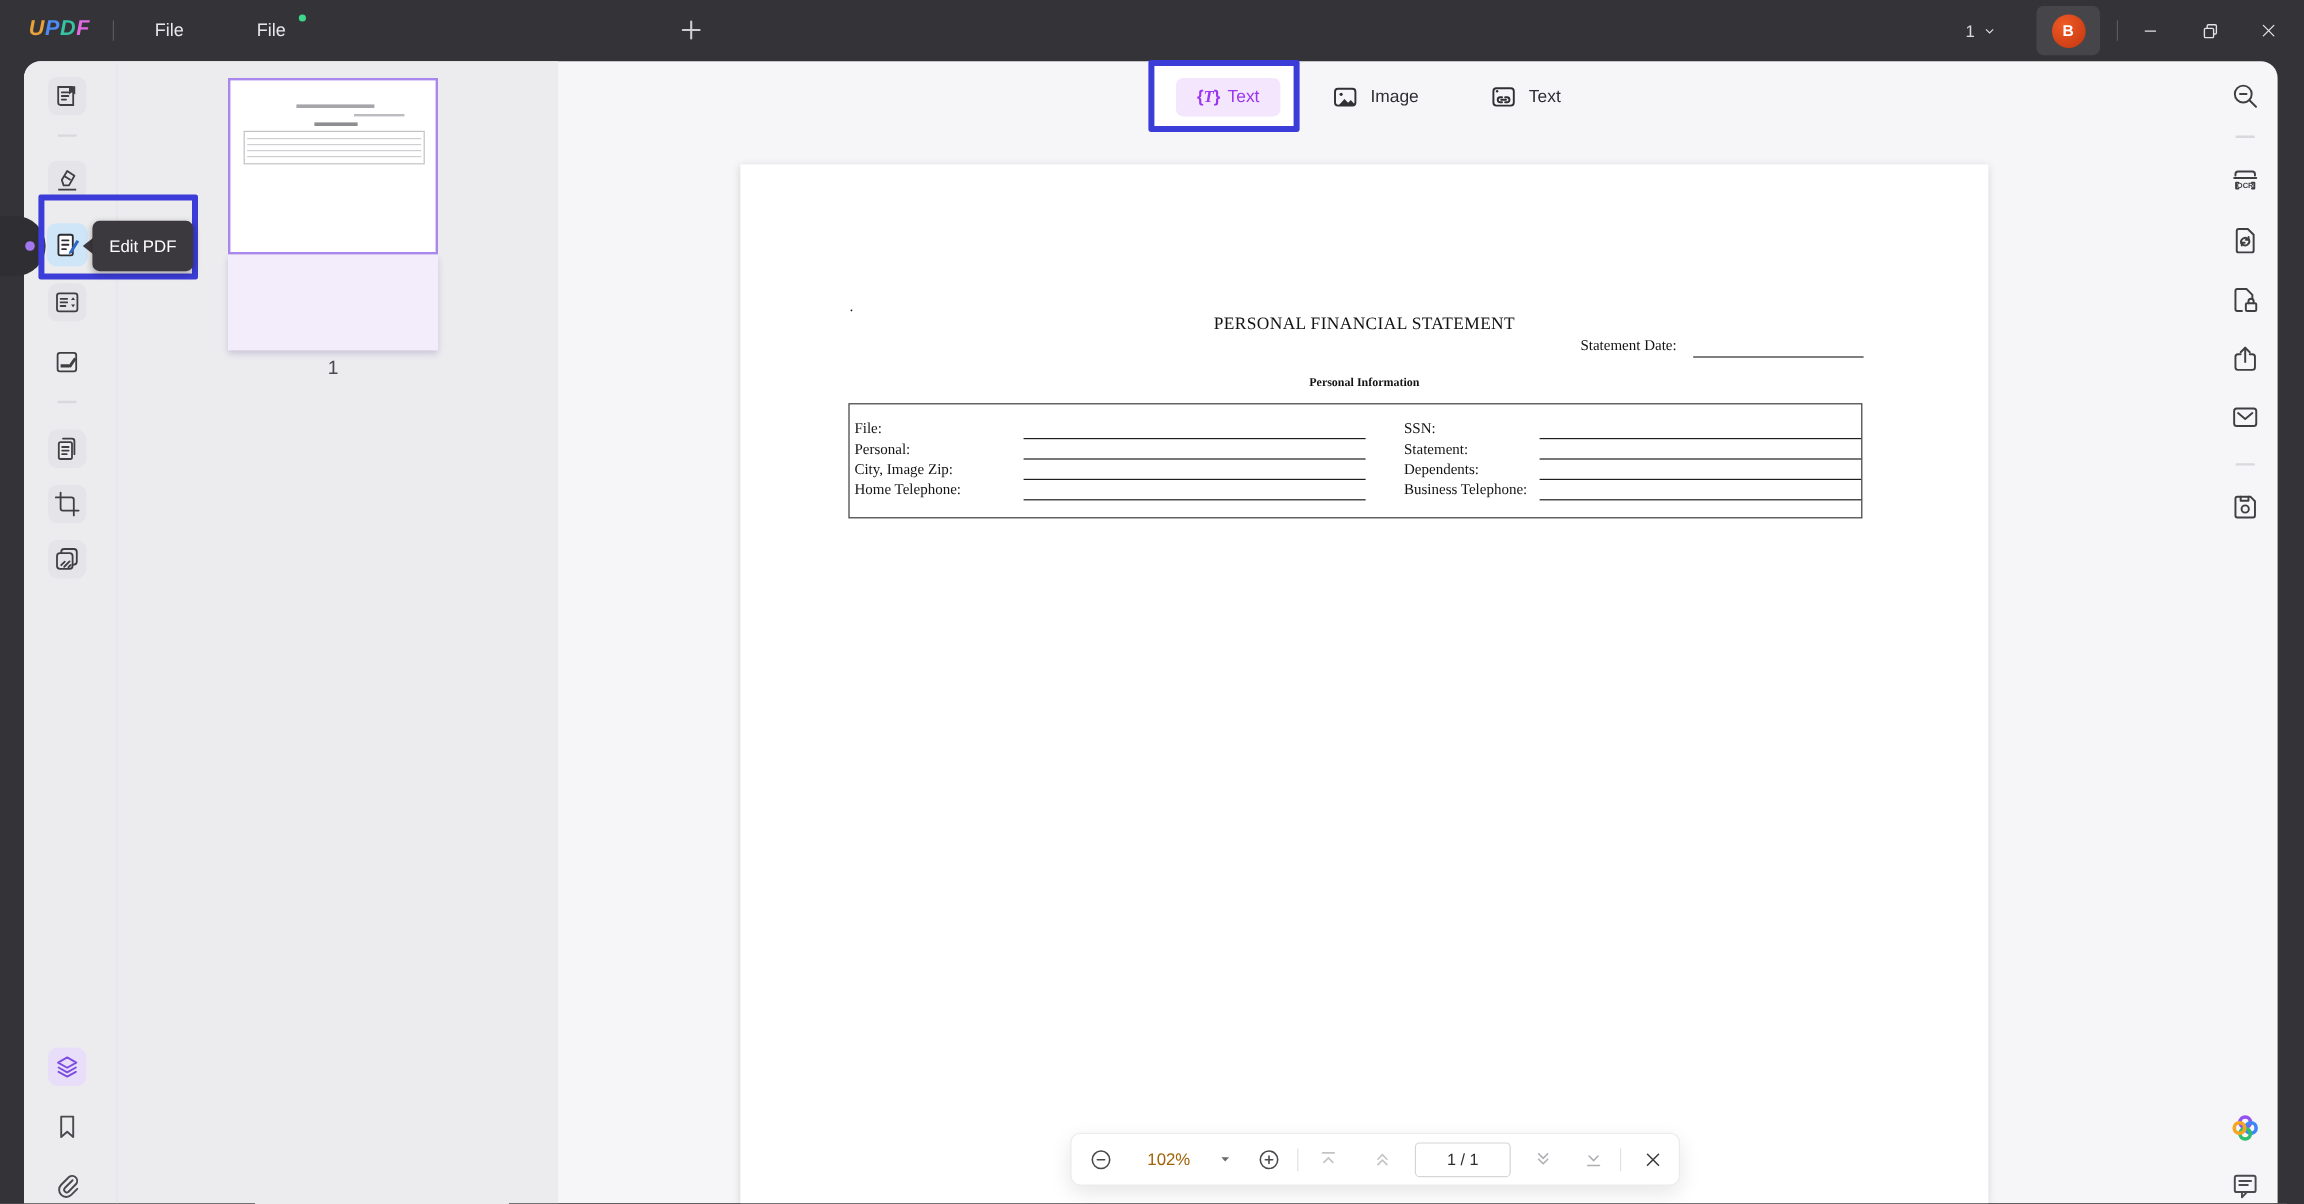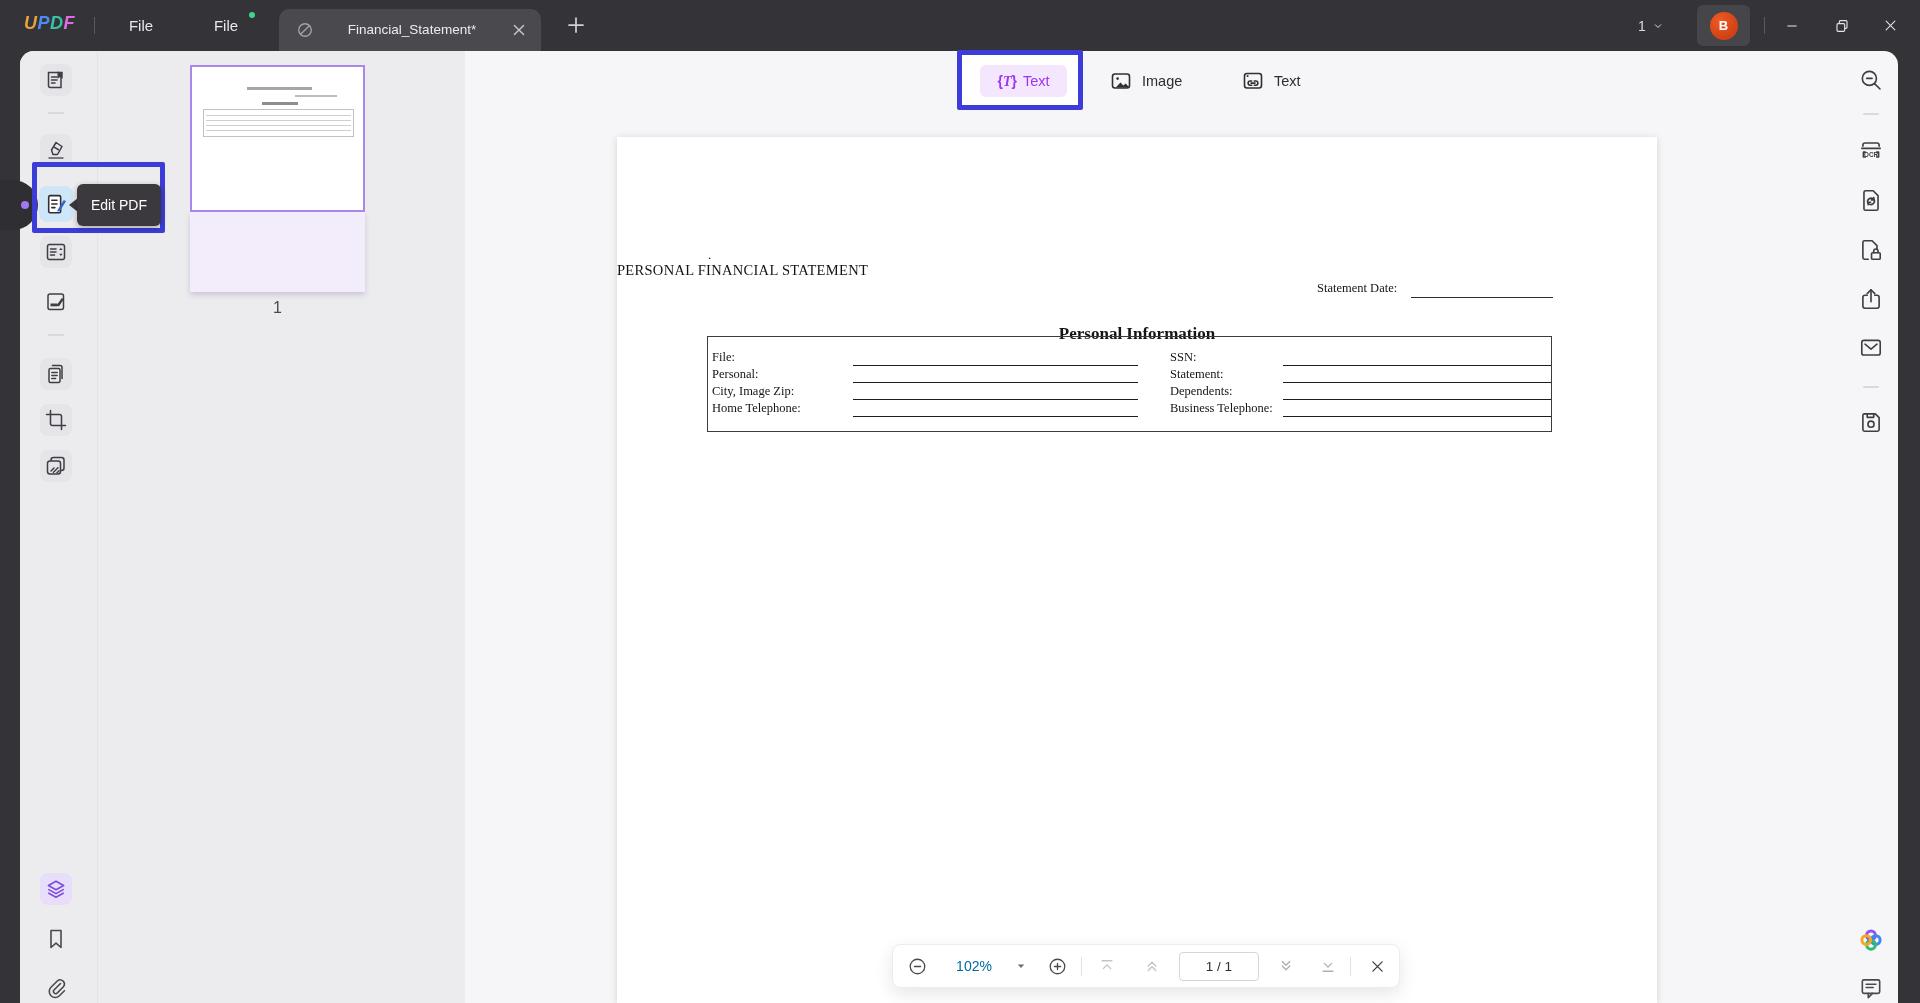--- a/index.html
+++ b/index.html
@@ -55,71 +55,57 @@
   
   .anno-top{left:957px;top:50px;width:126px;height:60px;background:#fff;}
   .text-pill{position:absolute;left:980px;top:65px;width:87px;height:32px;background:#F3E6FD;border-radius:6px;display:flex;align-items:center;justify-content:center;gap:6px;color:#9B35F2;font-size:14.5px;font-weight:500;z-index:2;}
   .ticon{font-size:14px;font-weight:600;}
   .ticon i{font-family:"Liberation Serif","DejaVu Serif",serif;font-style:italic;font-weight:bold;}
   .tool-group{position:absolute;top:57px;height:48px;display:flex;align-items:center;gap:9px;color:#2e2e32;font-size:14.5px;}
 
   
   .doc-page{position:absolute;left:617px;top:137px;width:1040px;height:866px;background:#fff;box-shadow:0 1px 7px rgba(0,0,0,.14);}
   .serif{font-family:"Liberation Serif","DejaVu Serif",serif;color:#141414;}
-  .doc-title{position:absolute;left:617px;top:262px;width:1040px;font-size:14.5px;letter-spacing:.3px;}
+  .doc-title{position:absolute;left:617px;top:262px;width:1040px;text-align:center;font-size:14.5px;letter-spacing:.3px;}
   .stray-mark{position:absolute;left:708px;top:252px;font-size:13px;line-height:6px;}
   .stmt-label{position:absolute;left:1317px;top:281px;font-size:12.5px;text-align:center;}
   .stmt-line{position:absolute;left:1411px;top:297px;width:142px;border-top:1.6px solid #2c2c2c;}
-  .section-heading{position:absolute;left:617px;top:314px;width:1040px;text-align:center;font-weight:bold;font-size:17px;margin-top:10px;}
+  .section-heading{position:absolute;left:617px;top:314px;width:1040px;text-align:center;font-weight:bold;font-size:10px;}
   .pi-table{position:absolute;left:707px;top:336px;width:845px;height:96px;border:1.6px solid #3c3c3c;box-sizing:border-box;}
   .cell-label{position:absolute;font-size:12.5px;line-height:14px;}
   .ll{left:712px}.rl{left:1170px}
   .t1{top:350px}.t2{top:367px}.t3{top:384px}.t4{top:401px}
   .fill-line{position:absolute;height:0;border-top:1.3px solid #1e1e1e;}
   .ul-left{left:853px;width:285px;}
   .ul-right{left:1283px;width:268px;}
   .u1{top:365px}.u2{top:382px}.u3{top:399px}.u4{top:416px}
 
   
   .bottom-bar{position:absolute;left:892px;top:944px;width:508px;height:44px;background:#fff;border:1px solid #ececef;border-radius:8px;box-sizing:border-box;box-shadow:0 6px 18px rgba(0,0,0,.10);}
   .bb{position:absolute;top:0;height:42px;display:flex;align-items:center;justify-content:center;}
   .bb-div{position:absolute;top:12px;width:1px;height:19px;background:#e2e2e6;}
-  .zoom-text{color:#0369a1;font-size:14px;}
+  .zoom-text{color:#a16207;font-size:14px;}
   .page-box{position:absolute;left:286px;top:7px;width:80px;height:29px;border:1px solid #d5d5da;border-radius:4px;box-sizing:border-box;display:flex;align-items:center;justify-content:center;font-size:13.5px;color:#2e2e32;}
 
   
   .rtool{position:absolute;left:1858px;width:26px;height:26px;color:#3f3f42;display:flex;align-items:center;justify-content:center;}
   .rail-div-r{position:absolute;left:1863px;width:16px;height:2px;border-radius:1px;background:#D9D8DD;}
 </style>
 </head>
 <body>
 
 <div id="app">
 
   <div class="titlebar">
     <div class="logo"><span class="l0">U</span><span class="l1">P</span><span class="l2">D</span><span class="l3">F</span></div>
     <div class="tb-sep" style="left:94px;"></div>
     <div class="menu-item" style="left:114px;width:54px;">File</div>
     <div class="menu-item" style="left:198px;width:56px;">File</div>
     <div class="help-dot" style="background:#3DD68C;"></div>
 
-    <div class="tab">
-      <div class="tab-icon">
-        <svg width="20" height="20" viewBox="0 0 24 24" fill="none" stroke="#a5a5a8" stroke-width="1.6" stroke-linecap="round">
-          <circle cx="12" cy="12" r="7.5"></circle>
-            <path d="M6.8 17.2 17.2 6.8"></path>
-        </svg>
-      </div>
-      <div class="tab-label">Financial_Statement*</div>
-      <div class="tab-close">
-        <svg width="20" height="20" viewBox="0 0 24 24" fill="none" stroke="#c8c8ca" stroke-width="1.7" stroke-linecap="round">
-          <path d="M6.5 6.5l11 11M17.5 6.5l-11 11"></path>
-        </svg>
-      </div>
-    </div>
     <div class="tab-plus">
       <svg width="28" height="28" viewBox="0 0 24 24" fill="none" stroke="#cfcfd2" stroke-width="1.5" stroke-linecap="round">
         <path d="M12 6v12M6 12h12"></path>
       </svg>
     </div>
 
     <div class="page-indicator">
       <span>1</span>
       <svg width="12" height="12" viewBox="0 0 24 24" fill="none" stroke="#dcdcde" stroke-width="2">
           <path d="M6 9l6 6 6-6"></path>

